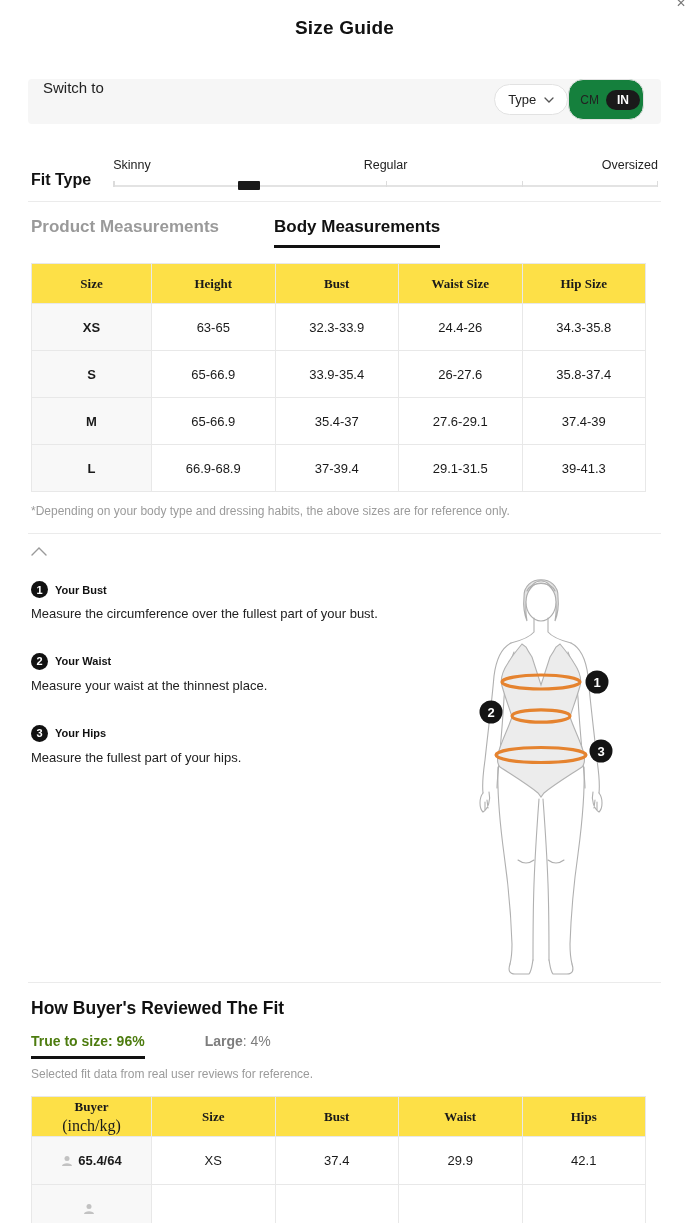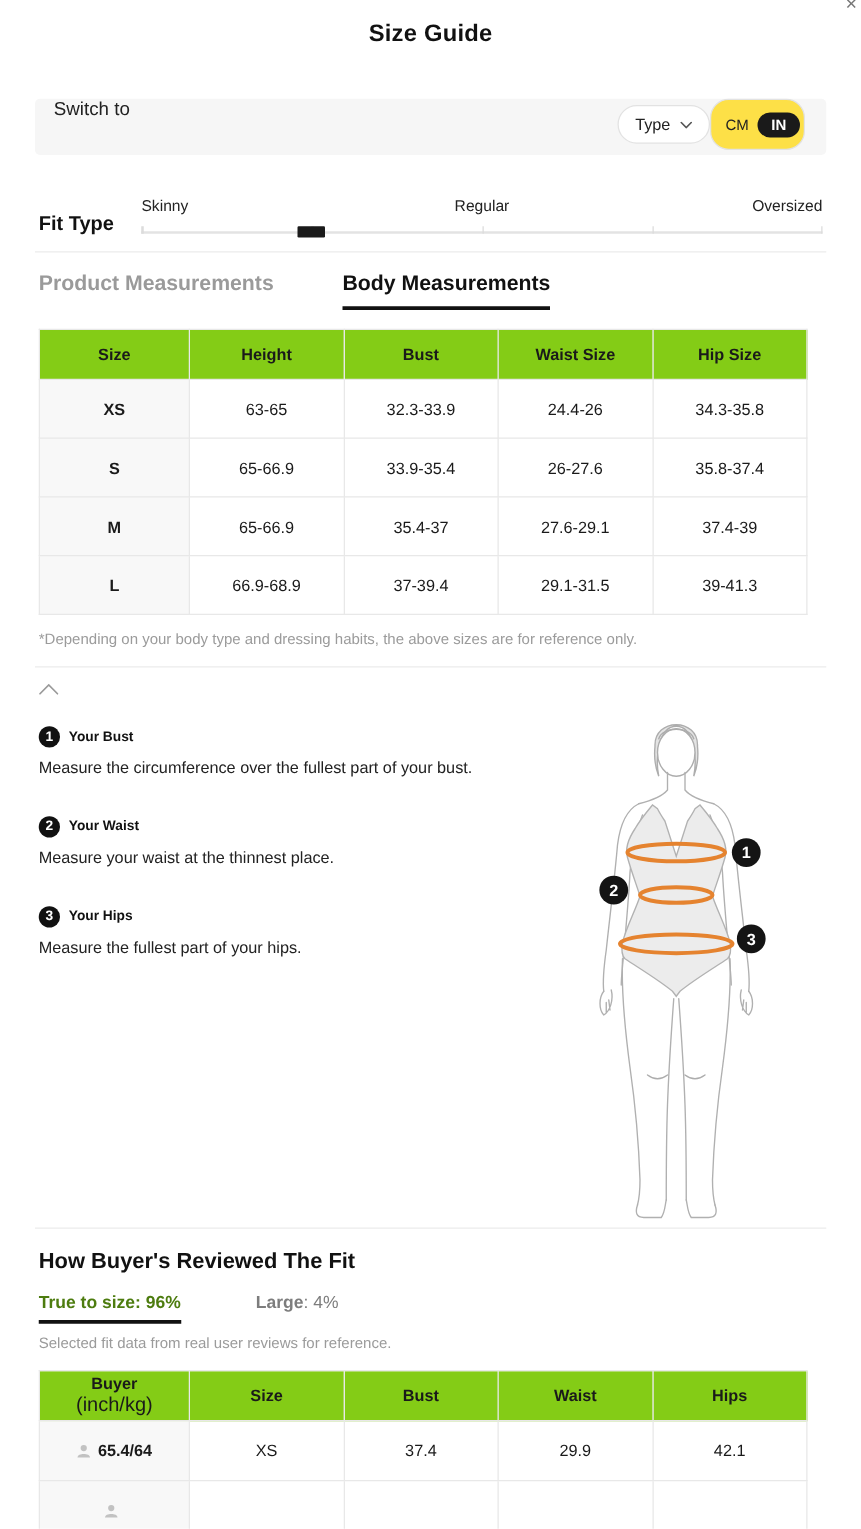--- a/index.html
+++ b/index.html
@@ -12,21 +12,21 @@
 
   .page-title { text-align:center; padding-top:17px; font-size:19px; font-weight:bold; letter-spacing:.2px; color:#111; }
 
   
   .switch-bar { margin:40px 28px 0; height:45px; background:#f6f6f6; border-radius:4px;
     display:flex; align-items:flex-start; justify-content:space-between; padding:0 17px 0 15px; }
   .switch-label { font-size:15px; color:#222; }
   .switch-controls { display:flex; align-items:center; gap:0; }
   .type-btn { display:flex; align-items:center; gap:8px; background:#fff; border:1px solid #e2e2e2;
     border-radius:16px; height:31px; padding:0 13px; font-size:13px; color:#222; cursor:pointer; }
-  .unit-toggle { display:flex; align-items:center; background:#fde047; border:1px solid #e2e2e2;
+  .unit-toggle { display:flex; align-items:center; background:#15803d; border:1px solid #e2e2e2;
     border-radius:15px; height:41px; padding:2px 3px 2px 11px; cursor:pointer; }
   .unit-cm { font-size:12px; color:#222; margin-right:7px; }
   .unit-in { background:#1a1a1a; color:#fff; font-size:12px; font-weight:bold;
     border-radius:12px; padding:4px 11px; line-height:1; }
 
   
   .fit-row { margin:34px 31px 0; display:flex; }
   .fit-label { font-size:16px; font-weight:bold; color:#111; padding-top:13px; white-space:nowrap; }
   .slider { flex:1; margin-left:22px; }
   .slider-labels { position:relative; display:flex; justify-content:space-between;
@@ -44,21 +44,21 @@
 
   
   .tabs { margin:15px 31px 0; display:flex; gap:55px; }
   .tab { font-size:17px; font-weight:bold; padding-bottom:8px; cursor:pointer; }
   .tab.inactive { color:#9a9a9a; }
   .tab.active { color:#111; border-bottom:3.5px solid #111; }
 
   
   table { border-collapse:collapse; width:615px; margin:15px 31px 0; table-layout:fixed; }
   th,td { border:1px solid #e8e8e8; text-align:center; font-size:13px; color:#1a1a1a; }
-  thead th { background:#84cc16; font-weight:bold; height:40px; }
+  thead th { background:#fde047; font-weight:bold; height:40px;font-family:Liberation Serif, serif; }
   .size-table td { height:47px; }
   .size-table col.c-size, .buyer-table col.c-buyer { width:120px; }
   td.rowhead { background:#f8f8f8; font-weight:bold; }
   .footnote { margin:12px 31px 0; font-size:12px; color:#9b9b9b; }
 
   
   .measure-header { margin:13px 31px 0; display:flex; justify-content:space-between; align-items:center; }
   .measure-title { font-size:17px; color:#222; }
   .measure-body { margin:8px 31px 0; position:relative; height:418px; }
   .instructions { width:352px; padding-top:17px; }

